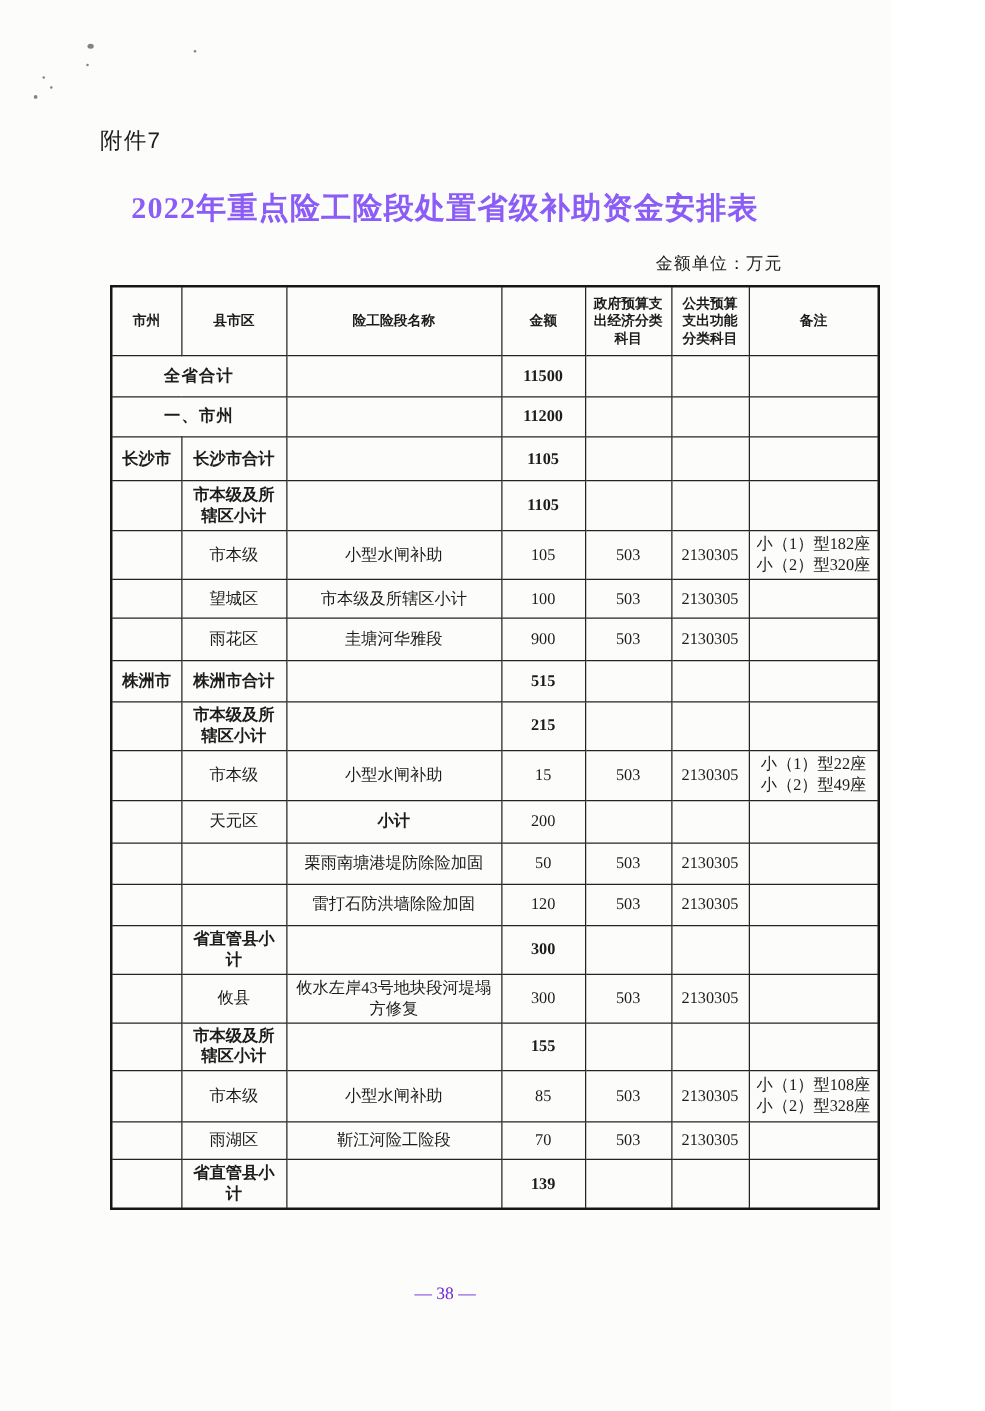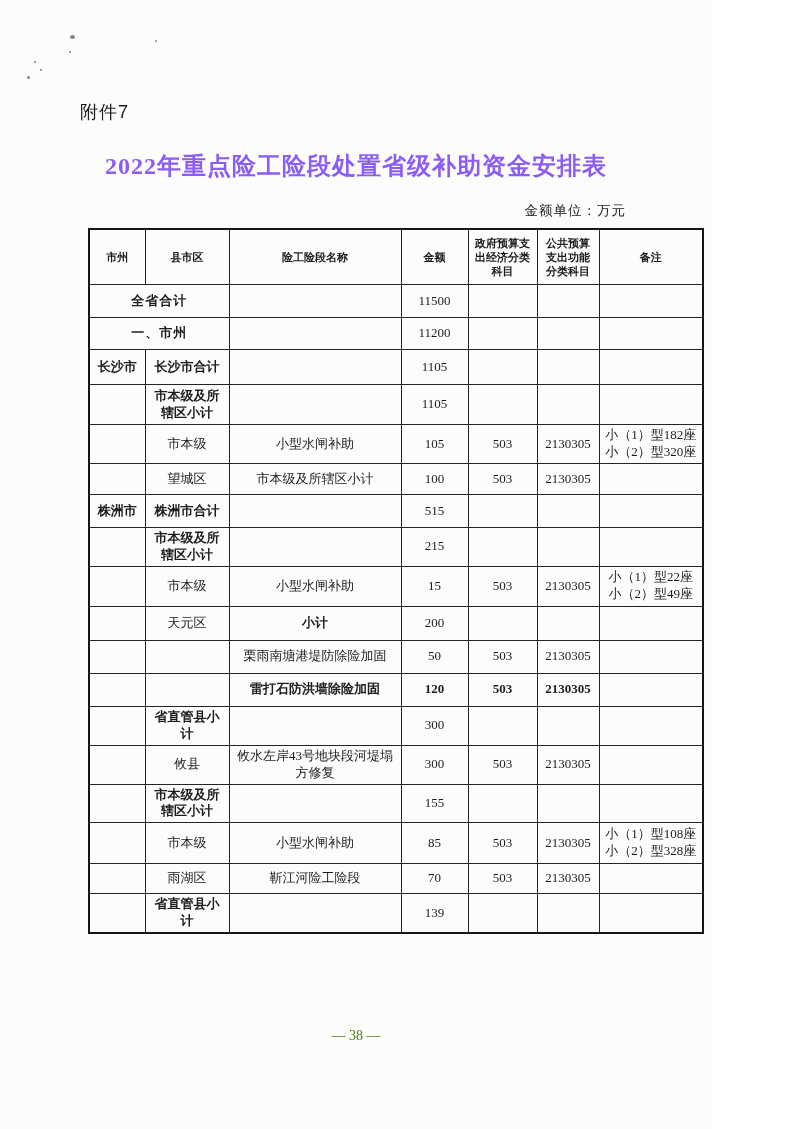--- a/index.html
+++ b/index.html
@@ -55,26 +55,26 @@
     font-weight:700;
     font-size:11px;
     white-space:pre-line;
     line-height:1.3;
     height:50px;
     padding:2px 2px;
   }
   td.left  { text-align:left; }
   td.note  { text-align:left; font-size:12.3px; white-space:pre-line; padding:2px 4px; line-height:1.45; }
   .heiti   { font-family:"Liberation Sans","DejaVu Sans",sans-serif; font-weight:700; }
-  .num-b   { font-weight:400;margin-left:48px; }
+  .num-b   { font-weight:700;margin-left:48px; }
   td.merged { letter-spacing:1px; }
 
   .page-number {
     position:absolute; left:0; top:1028px; width:100%;
-    text-align:center; font-size:14px; color:#4d7c0f;
+    text-align:center; font-size:14px; color:#6d28d9;
   }
 </style>
 </head>
 <body>
 
 <div class="page">
   <div class="speck s1"></div>
   <div class="speck s2"></div>
   <div class="speck s3"></div>
   <div class="speck s4"></div>
@@ -157,20 +157,29 @@
         </tr>
         <tr style="height: 31px;">
           <td class=""></td>
           <td class="">望城区</td>
           <td class="left">市本级及所辖区小计</td>
           <td class="">100</td>
           <td class="">503</td>
           <td class="">2130305</td>
           <td class="note"></td>
         </tr>
+        <tr style="height: 34px;">
+          <td class=""></td>
+          <td class="">雨花区</td>
+          <td class="left">圭塘河华雅段</td>
+          <td class="">900</td>
+          <td class="">503</td>
+          <td class="">2130305</td>
+          <td class="note"></td>
+        </tr>
         <tr style="height: 33px;">
           <td class="heiti">株洲市</td>
           <td class="heiti">株洲市合计</td>
           <td class="left"></td>
           <td class="num-b">515</td>
           <td class=""></td>
           <td class=""></td>
           <td class="note"></td>
         </tr>
         <tr style="height: 38px;">
@@ -203,21 +212,21 @@
         </tr>
         <tr style="height: 33px;">
           <td class=""></td>
           <td class=""></td>
           <td class="left">栗雨南塘港堤防除险加固</td>
           <td class="">50</td>
           <td class="">503</td>
           <td class="">2130305</td>
           <td class="note"></td>
         </tr>
-        <tr style="height: 33px; font-weight: bold;">
+        <tr style="height: 33px;">
           <td class=""></td>
           <td class=""></td>
           <td class="left">雷打石防洪墙除险加固</td>
           <td class="">120</td>
           <td class="">503</td>
           <td class="">2130305</td>
           <td class="note"></td>
         </tr>
         <tr style="height: 31px;">
           <td class=""></td>

